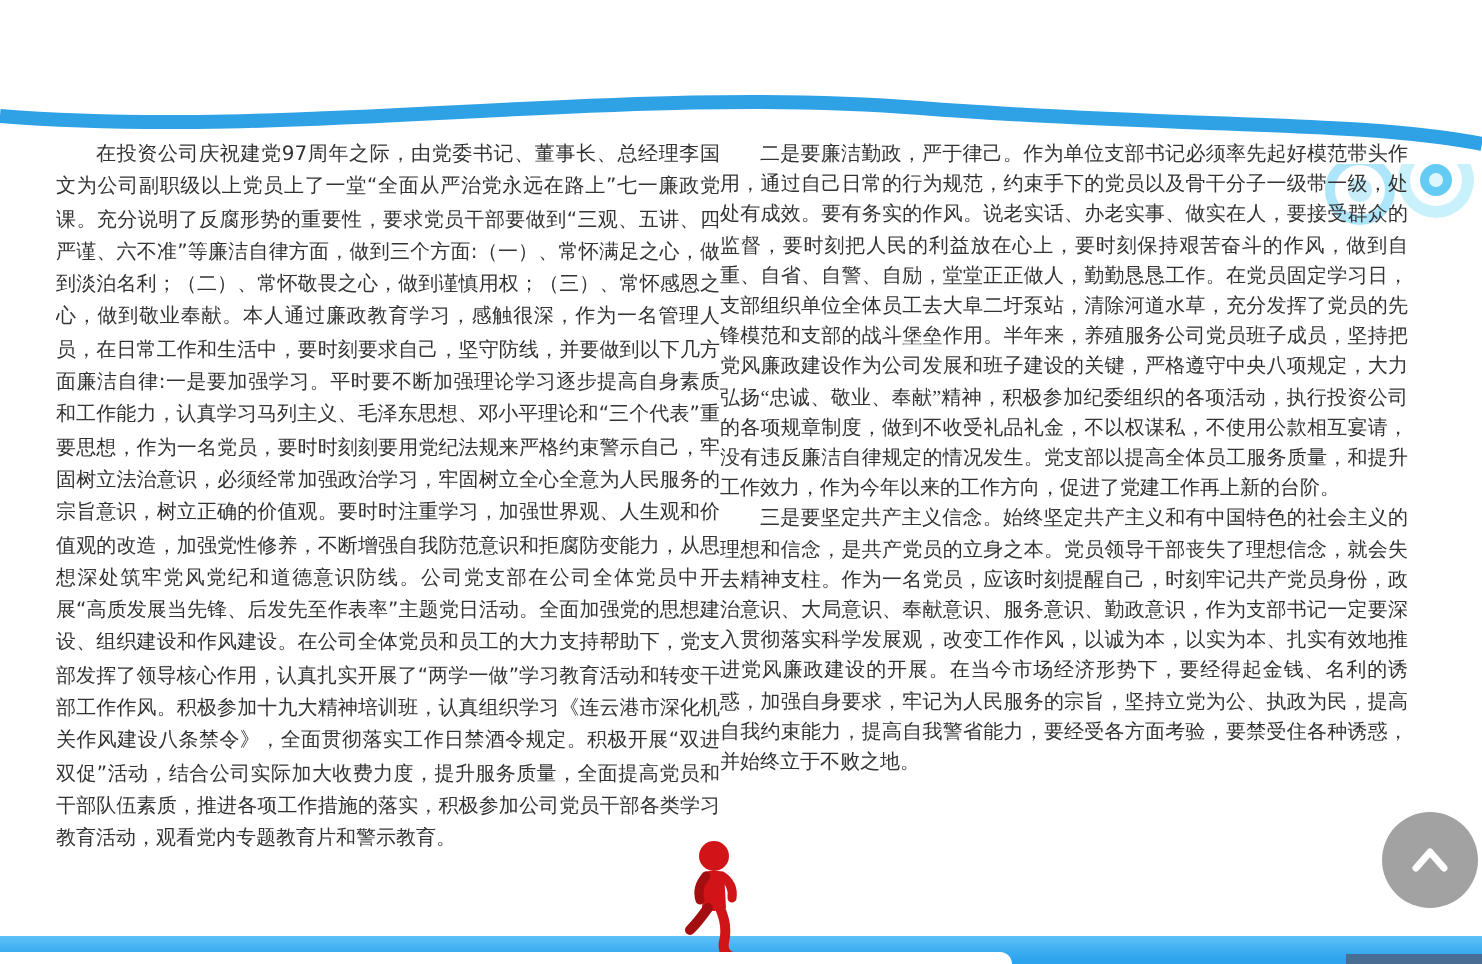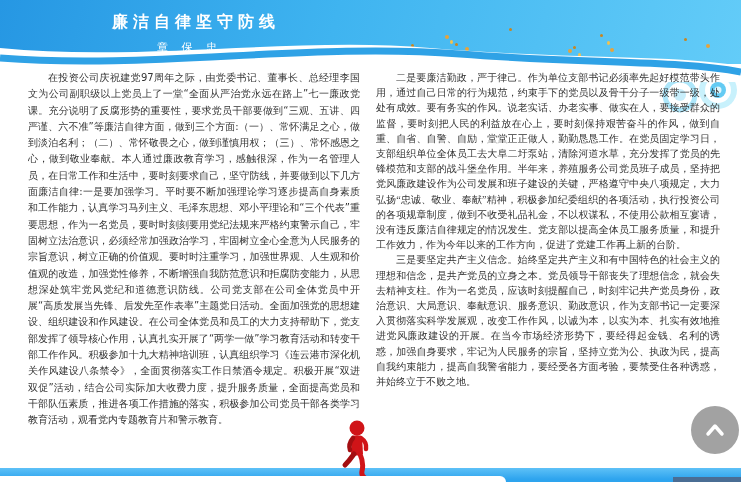--- a/index.html
+++ b/index.html
@@ -25,21 +25,21 @@
   .sa { width:4px; height:4px; background:#e6a33c; }
   .sb { width:3px; height:3px; background:#c9861f; }
   .sc { width:3px; height:4px; background:#f2c14e; }
   
   .wave { position:absolute; left:0; top:38px; width:741px; height:44px; z-index:2; }
   
   .ripples { position:absolute; left:650px; top:70px; width:91px; height:46px; z-index:1; }
   
   .content {
     position:absolute; left:28px; top:70px; width:692px; height:392px;
-    display:flex; gap:16px; color:#333; text-align:justify; z-index:3;
+    display:flex; color:#333; text-align:justify; z-index:3;
     overflow:hidden;
   }
   .col p { margin:0; text-indent:2em; }
   .col-left  { width:332px; font-size:10px; line-height:16.3px; }
   .col-right { width:344px; font-size:10px; line-height:15.2px;font-family:Liberation Serif, serif; }
   
   .figure { position:absolute; left:337px; top:419px; width:42px; height:62px; z-index:5; }
   
   .back-top {
     position:absolute; left:691px; top:406px; width:48px; height:48px;
@@ -58,46 +58,20 @@
   .footer-dark {
     position:absolute; right:0; bottom:0; width:68px; height:5px;
     background:#4a6d94; z-index:5;
   }
 </style>
 </head>
 <body>
 
 <div class="page">
 
-  <div class="header">
-    <h1 class="title">廉洁自律坚守防线</h1>
-    <div class="author">章 保 忠</div>
-    
-    <span>
-      <i class="speck sa" style="left:398px;top:46px;"></i>
-      <i class="speck sb" style="left:403px;top:51px;"></i>
-      <i class="speck sc" style="left:395px;top:53px;"></i>
-      <i class="speck sb" style="left:411px;top:44px;"></i>
-      <i class="speck sa" style="left:445px;top:35px;"></i>
-      <i class="speck sc" style="left:450px;top:40px;"></i>
-      <i class="speck sb" style="left:455px;top:43px;"></i>
-      <i class="speck sa" style="left:465px;top:47px;"></i>
-      <i class="speck sb" style="left:509px;top:28px;"></i>
-      <i class="speck sa" style="left:568px;top:49px;"></i>
-      <i class="speck sb" style="left:573px;top:46px;"></i>
-      <i class="speck sc" style="left:578px;top:53px;"></i>
-      <i class="speck sb" style="left:583px;top:57px;"></i>
-      <i class="speck sa" style="left:598px;top:57px;"></i>
-      <i class="speck sb" style="left:600px;top:34px;"></i>
-      <i class="speck sc" style="left:607px;top:41px;"></i>
-      <i class="speck sa" style="left:610px;top:48px;"></i>
-      <i class="speck sb" style="left:684px;top:38px;"></i>
-      <i class="speck sa" style="left:706px;top:44px;"></i>
-    </span>
-  </div>
 
   <svg class="wave" viewBox="0 0 741 44" aria-hidden="true">
     <path d="M0,10 C140,24 300,-2 430,10 C570,22 670,16 741,28 L741,44 L0,44 Z" fill="#ffffff"></path>
     <path d="M0,20 C150,32 310,4 460,16 C590,26 680,22 741,34" fill="none" stroke="#2fa2e6" stroke-width="7"></path>
   </svg>
 
   <svg class="ripples" viewBox="0 0 91 46" aria-hidden="true">
     <g opacity="0.85">
       <circle cx="30" cy="25" r="15" fill="none" stroke="#9fe2fa" stroke-width="5"></circle>
       <circle cx="30" cy="25" r="6" fill="#bfecfb"></circle>

